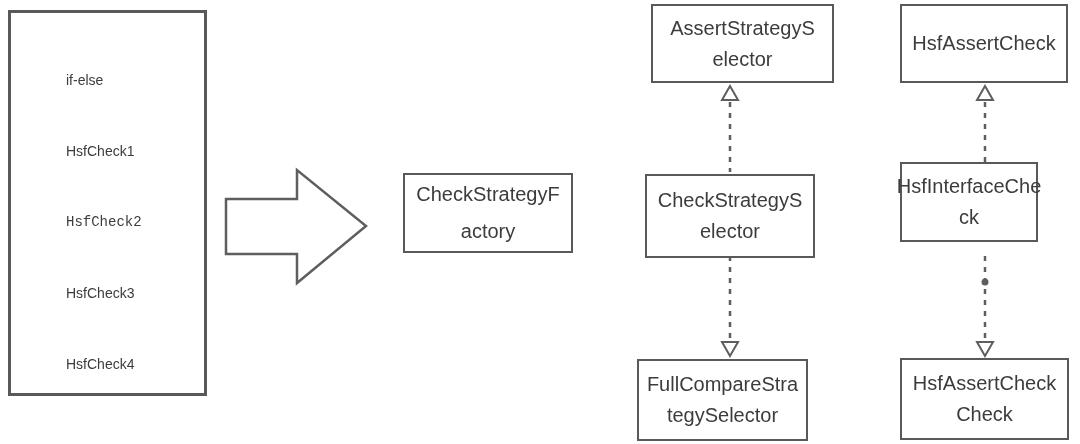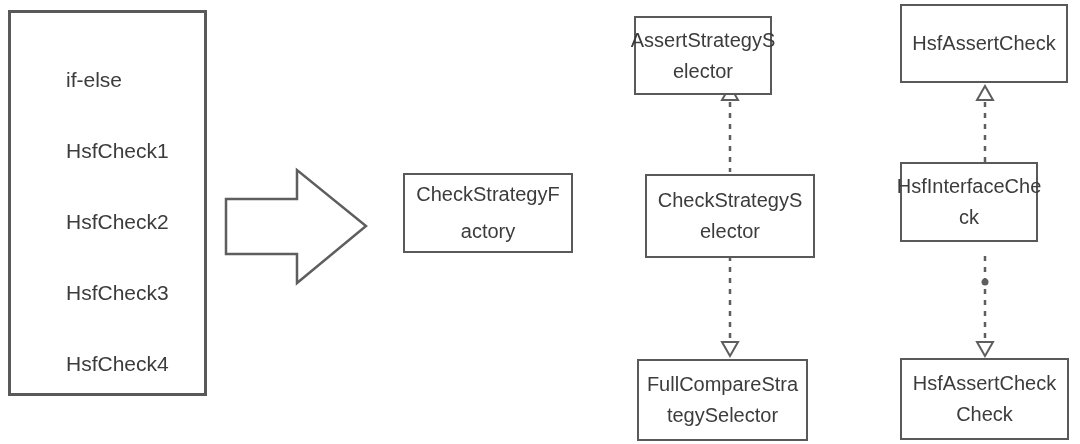--- a/index.html
+++ b/index.html
@@ -21,47 +21,47 @@
     position: absolute;
     left: 8px; top: 10px;
     width: 199px; height: 386px;
     box-sizing: border-box;
     border: 3px solid #595959;
     background: #ffffff;
   }
   .list-item {
     position: absolute;
     left: 55px;
-    font-size: 21px;
+    font-size: 14px;
     line-height: 26px;
     color: #3c3c3c;
     white-space: nowrap;
   }
   .li-0 { top: 54px; }
   .li-1 { top: 125px; }
-  .li-2 { top: 196px; }
+  .li-2 { top: 196px; font-family: Liberation Mono, monospace; }
   .li-3 { top: 267px; }
   .li-4 { top: 338px; }
   .box {
     position: absolute;
     box-sizing: border-box;
     border: 2px solid #595959;
     background: #ffffff;
     display: flex;
     flex-direction: column;
     align-items: center;
     justify-content: center;
     text-align: center;
     font-size: 20px;
     line-height: 31px;
     color: #3c3c3c;
     white-space: nowrap;
   }
   .b-factory        { left: 403px; top: 173px; width: 170px; height: 80px; gap: 6px; }
-  .b-assert-sel     { left: 634px; top: 4px;   width: 138px; height: 79px; margin-top: 12px; }
+  .b-assert-sel     { left: 651px; top: 4px;   width: 183px; height: 79px; }
   .b-check-sel      { left: 645px; top: 174px; width: 170px; height: 84px; }
   .b-fullcomp-sel   { left: 637px; top: 359px; width: 171px; height: 82px; }
   .b-hsf-assert     { left: 900px; top: 4px;   width: 168px; height: 79px; }
   .b-hsf-interface  { left: 900px; top: 162px; width: 138px; height: 80px; }
   .b-hsf-fullcomp   { left: 900px; top: 358px; width: 169px; height: 82px; }
   .dash {
     stroke: #5e5e5e;
     stroke-width: 2.5;
     stroke-dasharray: 5 6;
     fill: none;

